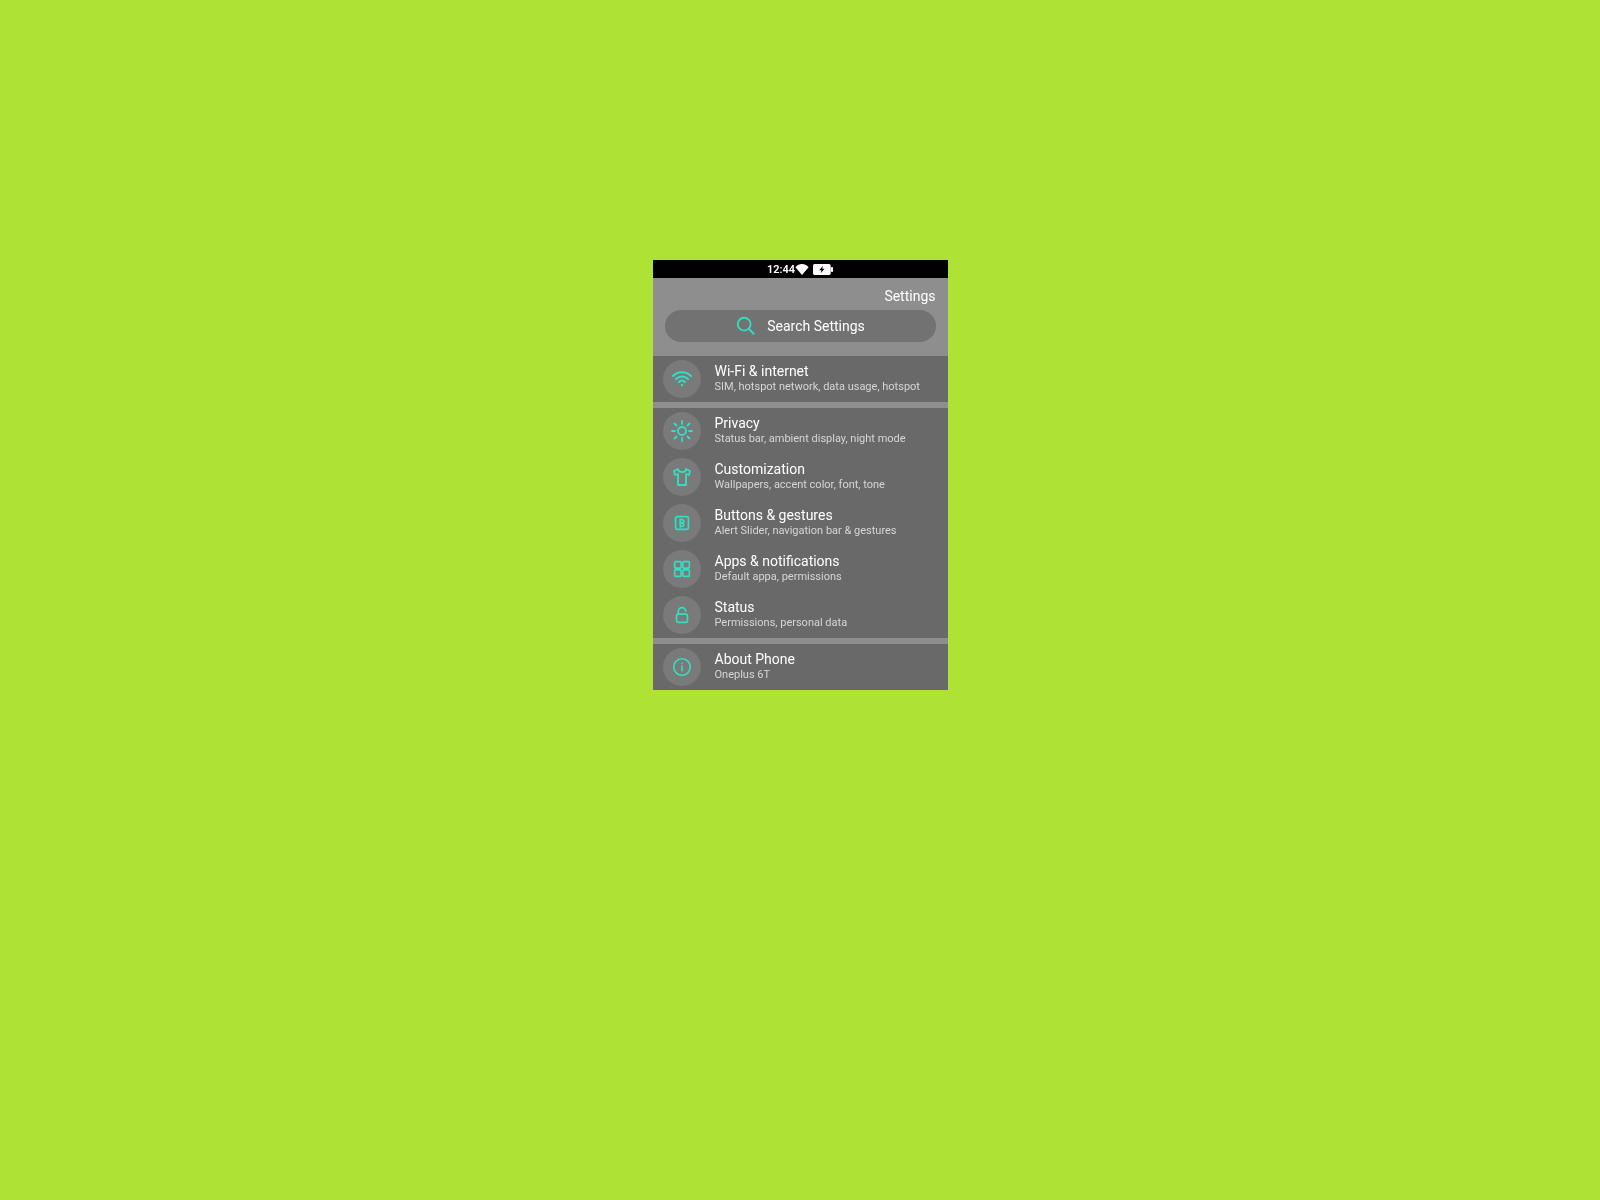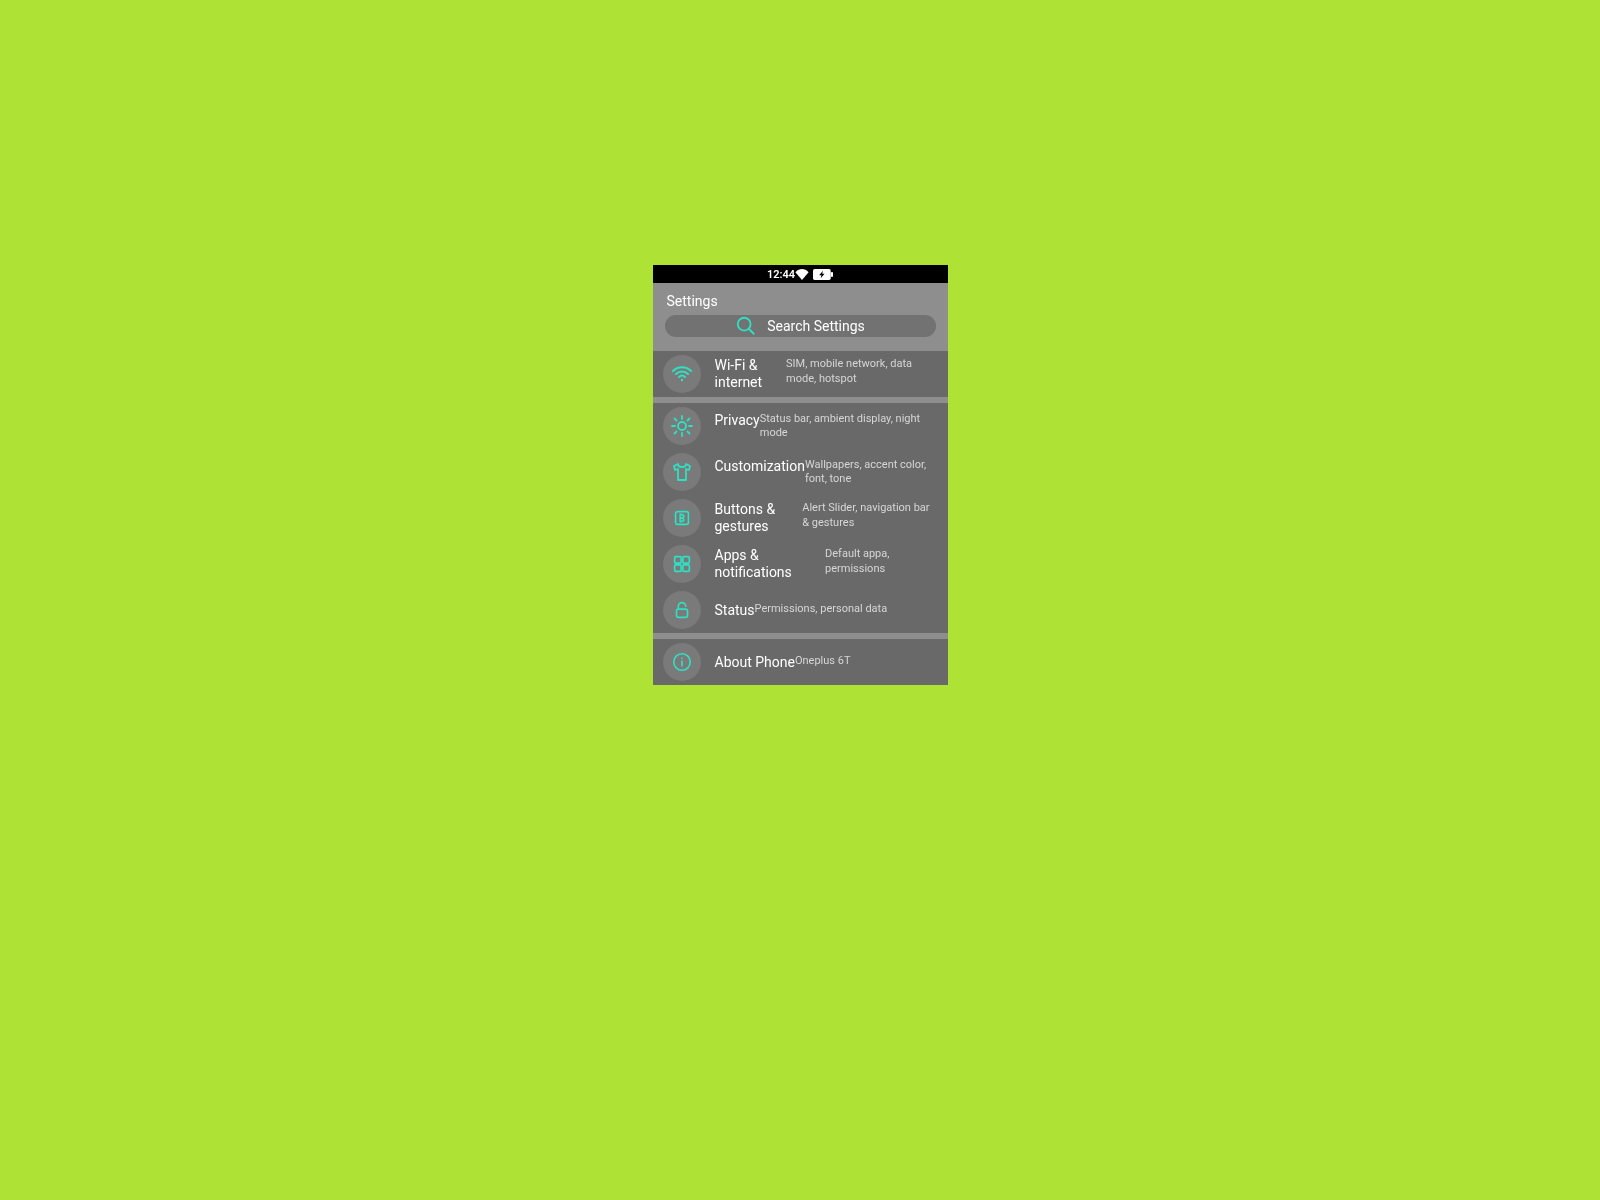--- a/index.html
+++ b/index.html
@@ -26,32 +26,33 @@
     align-items: center;
     justify-content: center;
     padding: 0 6px;
     font-size: 11px;
     font-weight: 600;
   }
   .status-icons { display: flex; align-items: center; gap: 4px; }
   .header {
     background: #8e8e8e;
     padding: 10px 12px 8px 12px;
+    text-align: right;
   }
   .title {
     color: #fff;
     font-size: 14px;
     font-weight: 400;
     margin-bottom: 6px;
     margin-left: 2px;
   }
   .searchbar {
     background: #727272;
     border-radius: 18px;
-    height: 22px;
+    height: 32px;
     display: flex;
     align-items: center;
     justify-content: center;
     gap: 10px;
     cursor: pointer;
   }
   .search-text { color: #fff; font-size: 14px; }
   .section {
     background: #696969;
     margin-top: 6px;
@@ -66,21 +67,21 @@
   }
   .icon-circle {
     width: 38px; height: 38px;
     border-radius: 50%;
     background: #7a7a7a;
     display: flex;
     align-items: center;
     justify-content: center;
     flex-shrink: 0;
   }
-  .row-text { display: flex; flex-direction: row; }
+  .row-text { display: flex; flex-direction: column; }
   .row-title { color: #fff; font-size: 14px; line-height: 1.2; }
   .row-sub { color: #d6d6d6; font-size: 11px; line-height: 1.3; }
   svg { display: block; }
 </style>
 </head>
 <body>
 
 <div class="phone">
 
   <div class="statusbar">
@@ -119,21 +120,21 @@
       <div class="icon-circle">
         <svg width="24" height="24" viewBox="0 0 24 24" fill="none" stroke="#2fe0c2" stroke-width="2" stroke-linecap="round">
           <path d="M3 9 C8 4 16 4 21 9"></path>
           <path d="M6 12 C9.5 8.5 14.5 8.5 18 12"></path>
           <path d="M9 15 C10.8 13.2 13.2 13.2 15 15"></path>
           <circle cx="12" cy="18" r="1.2" fill="#2fe0c2" stroke="none"></circle>
         </svg>
       </div>
       <div class="row-text">
         <span class="row-title">Wi-Fi &amp; internet</span>
-        <span class="row-sub">SIM, mobile network, data mode, hotspot</span>
+        <span class="row-sub">SIM, hotspot network, data usage, hotspot</span>
       </div>
     </div>
   </div>
 
   <div class="section">
 
     <div class="row">
       <div class="icon-circle">
         <svg width="24" height="24" viewBox="0 0 24 24" fill="none" stroke="#2fe0c2" stroke-width="1.8" stroke-linecap="round">
           <circle cx="12" cy="12" r="4"></circle>

